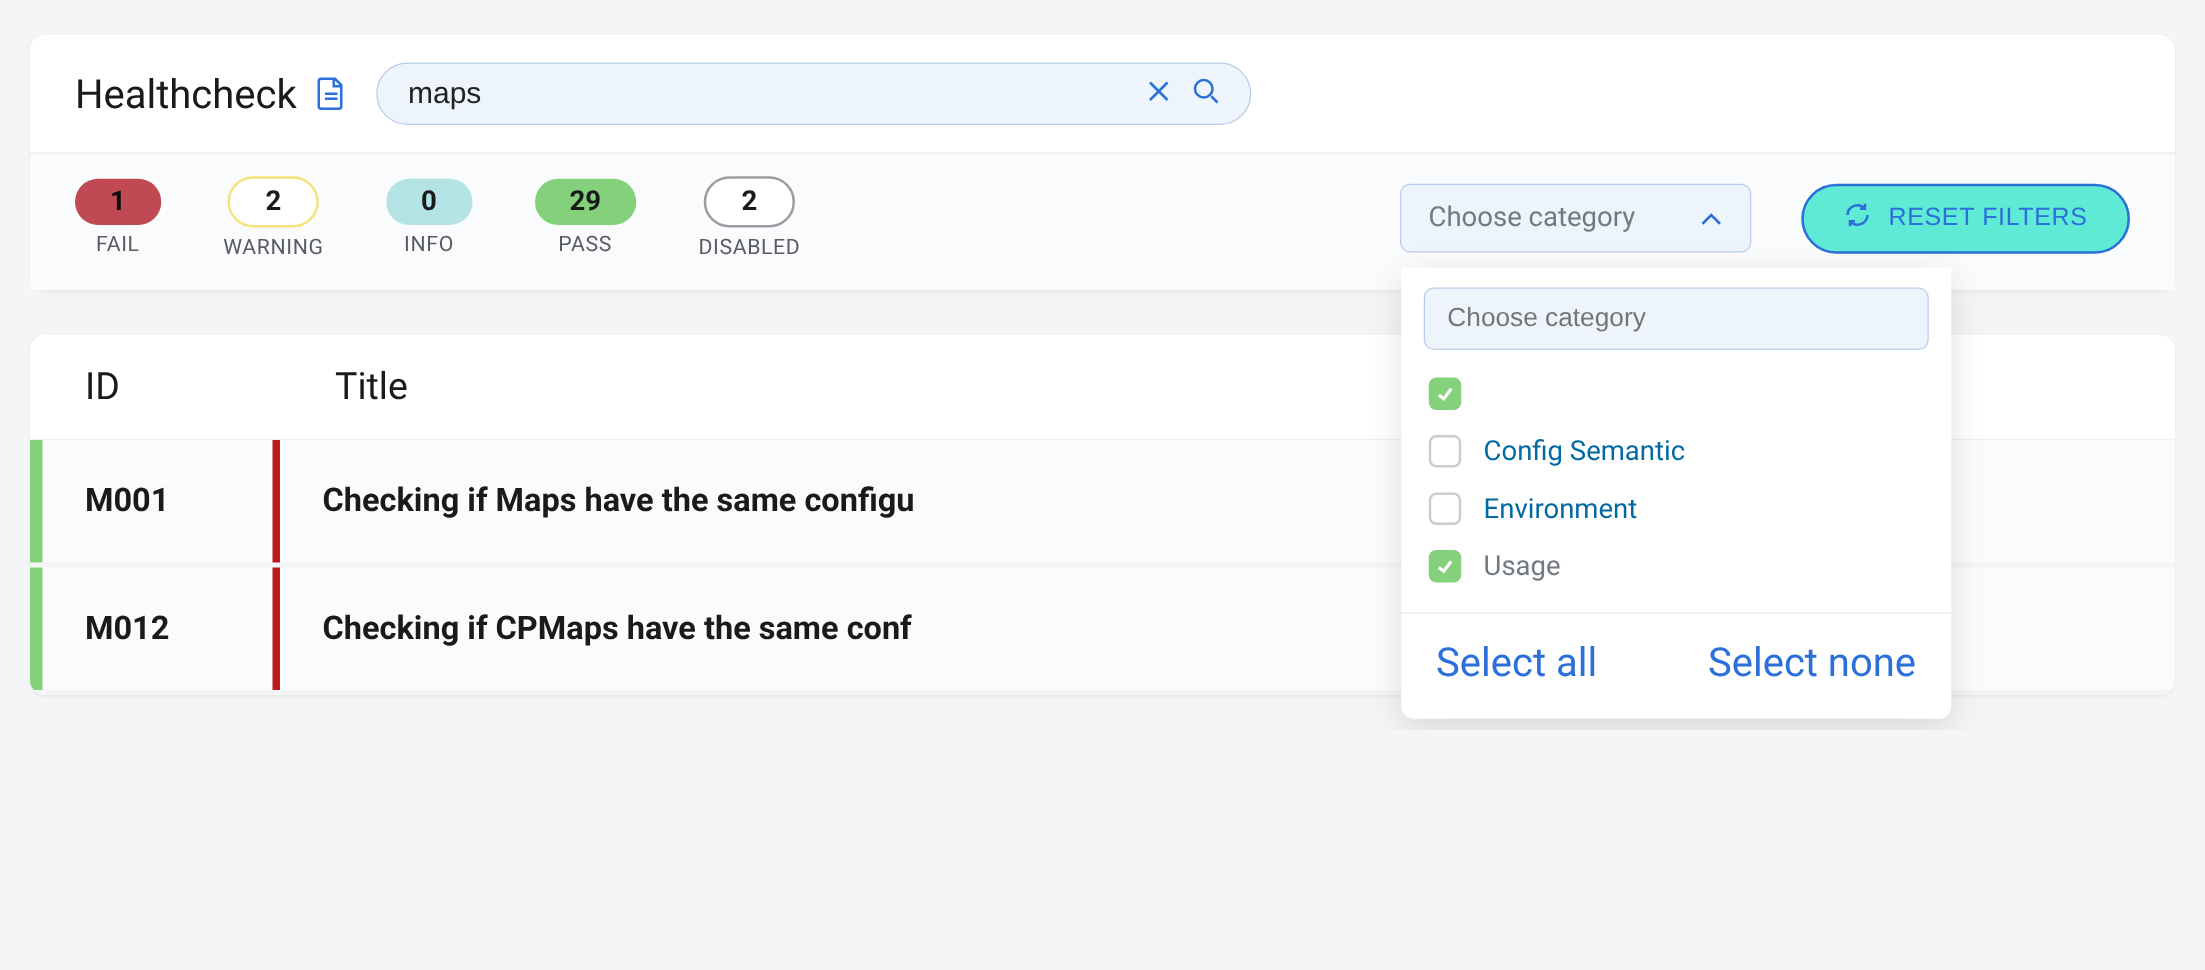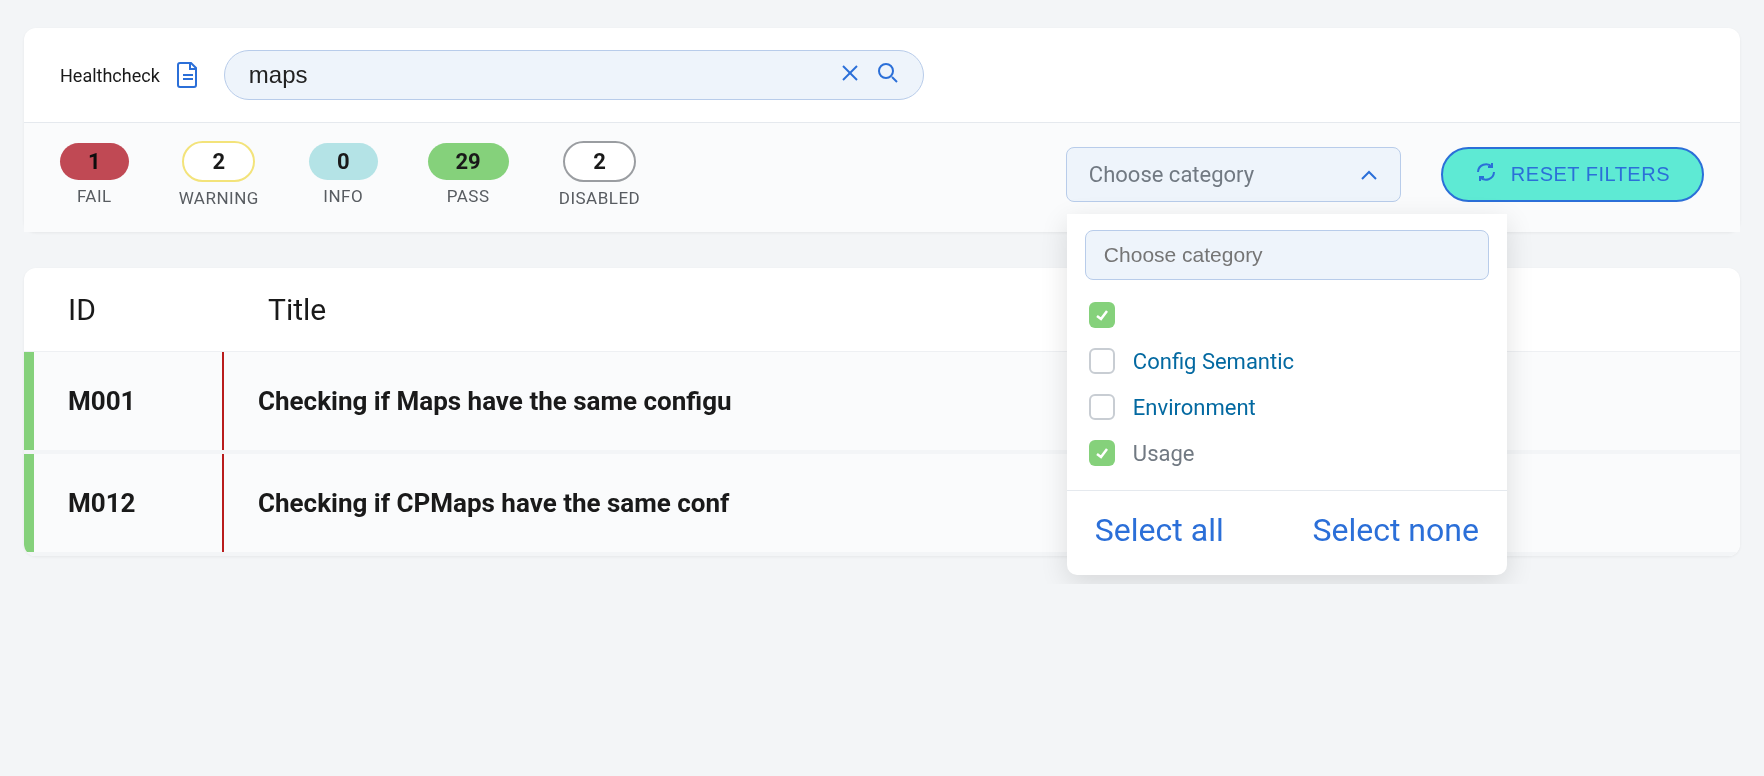--- a/index.html
+++ b/index.html
@@ -18,21 +18,21 @@
   .header-row {
     display: flex;
     align-items: center;
     padding: 22px 36px;
     gap: 24px;
   }
   .title-group {
     display: flex;
     align-items: center;
     gap: 16px;
-    font-size: 18px;
+    font-size: 32px;
     color: #1a1a1a;
     font-weight: 400;
   }
   .doc-icon svg { display:block; }
   .search-wrap {
     flex: 0 0 700px;
     display: flex;
     align-items: center;
     background: #eef4fb;
     border: 1px solid #b8ccea;
@@ -73,21 +73,21 @@
     color: #1a1a1a;
   }
   .pill.fail { background: #c04954; color:#0d0d0d; }
   .pill.warning { background: #fff; border: 2px solid #f3e37a; }
   .pill.info { background: #b4e3e6; }
   .pill.pass { background: #85d17b; }
   .pill.disabled { background:#fff; border:2px solid #9a9da1; }
   .stat-label { font-size: 17px; letter-spacing: 0.5px; color:#585c61; font-weight:400; }
   .spacer { flex: 1; }
   .category-select {
-    width: 335px;
+    width: 281px;
     background: #eef4fb;
     border: 1px solid #b8ccea;
     border-radius: 8px;
     padding: 14px 22px;
     font-size: 22px;
     color: #717982;
     display: flex;
     align-items: center;
     justify-content: space-between;
     cursor: pointer;
@@ -176,21 +176,21 @@
   .trow {
     display: grid;
     grid-template-columns: 10px 190px 1fr;
     align-items: center;
     font-size: 26px;
     border-bottom: 4px solid #f3f5f7;
     background: #fafbfc;
   }
   .stripe { width: 10px; align-self: stretch; }
   .stripe.pass { background:#85d17b; }
-  .cell-id { font-weight:700; padding: 34px 0 34px 34px; border-right: 2px solid #b91c1c; }
+  .cell-id { font-weight:700; padding: 34px 0 34px 34px; border-right: 6px solid #b91c1c; }
   .cell-title { font-weight:700; padding: 34px 0 34px 34px; white-space: nowrap; overflow:hidden; }
   .chevron { display:inline-flex; }
 
   .cat-wrap { position:relative; display:flex; gap:40px; align-items:center; }
 </style>
 </head>
 <body>
 
 <div class="card">
   <div class="header-row">

